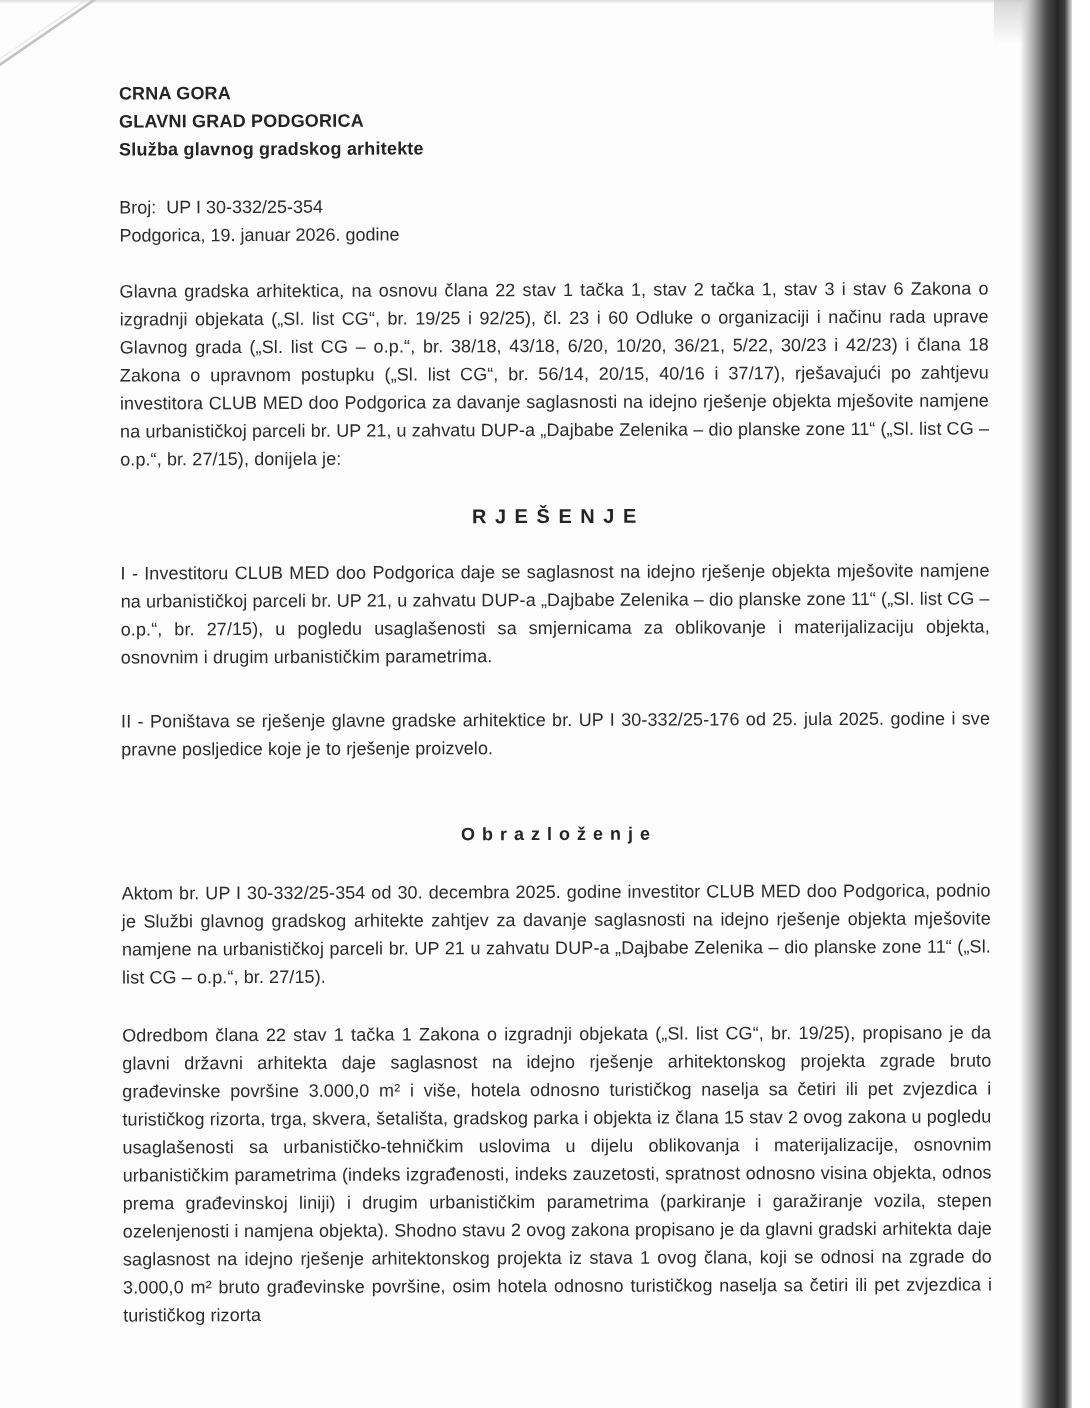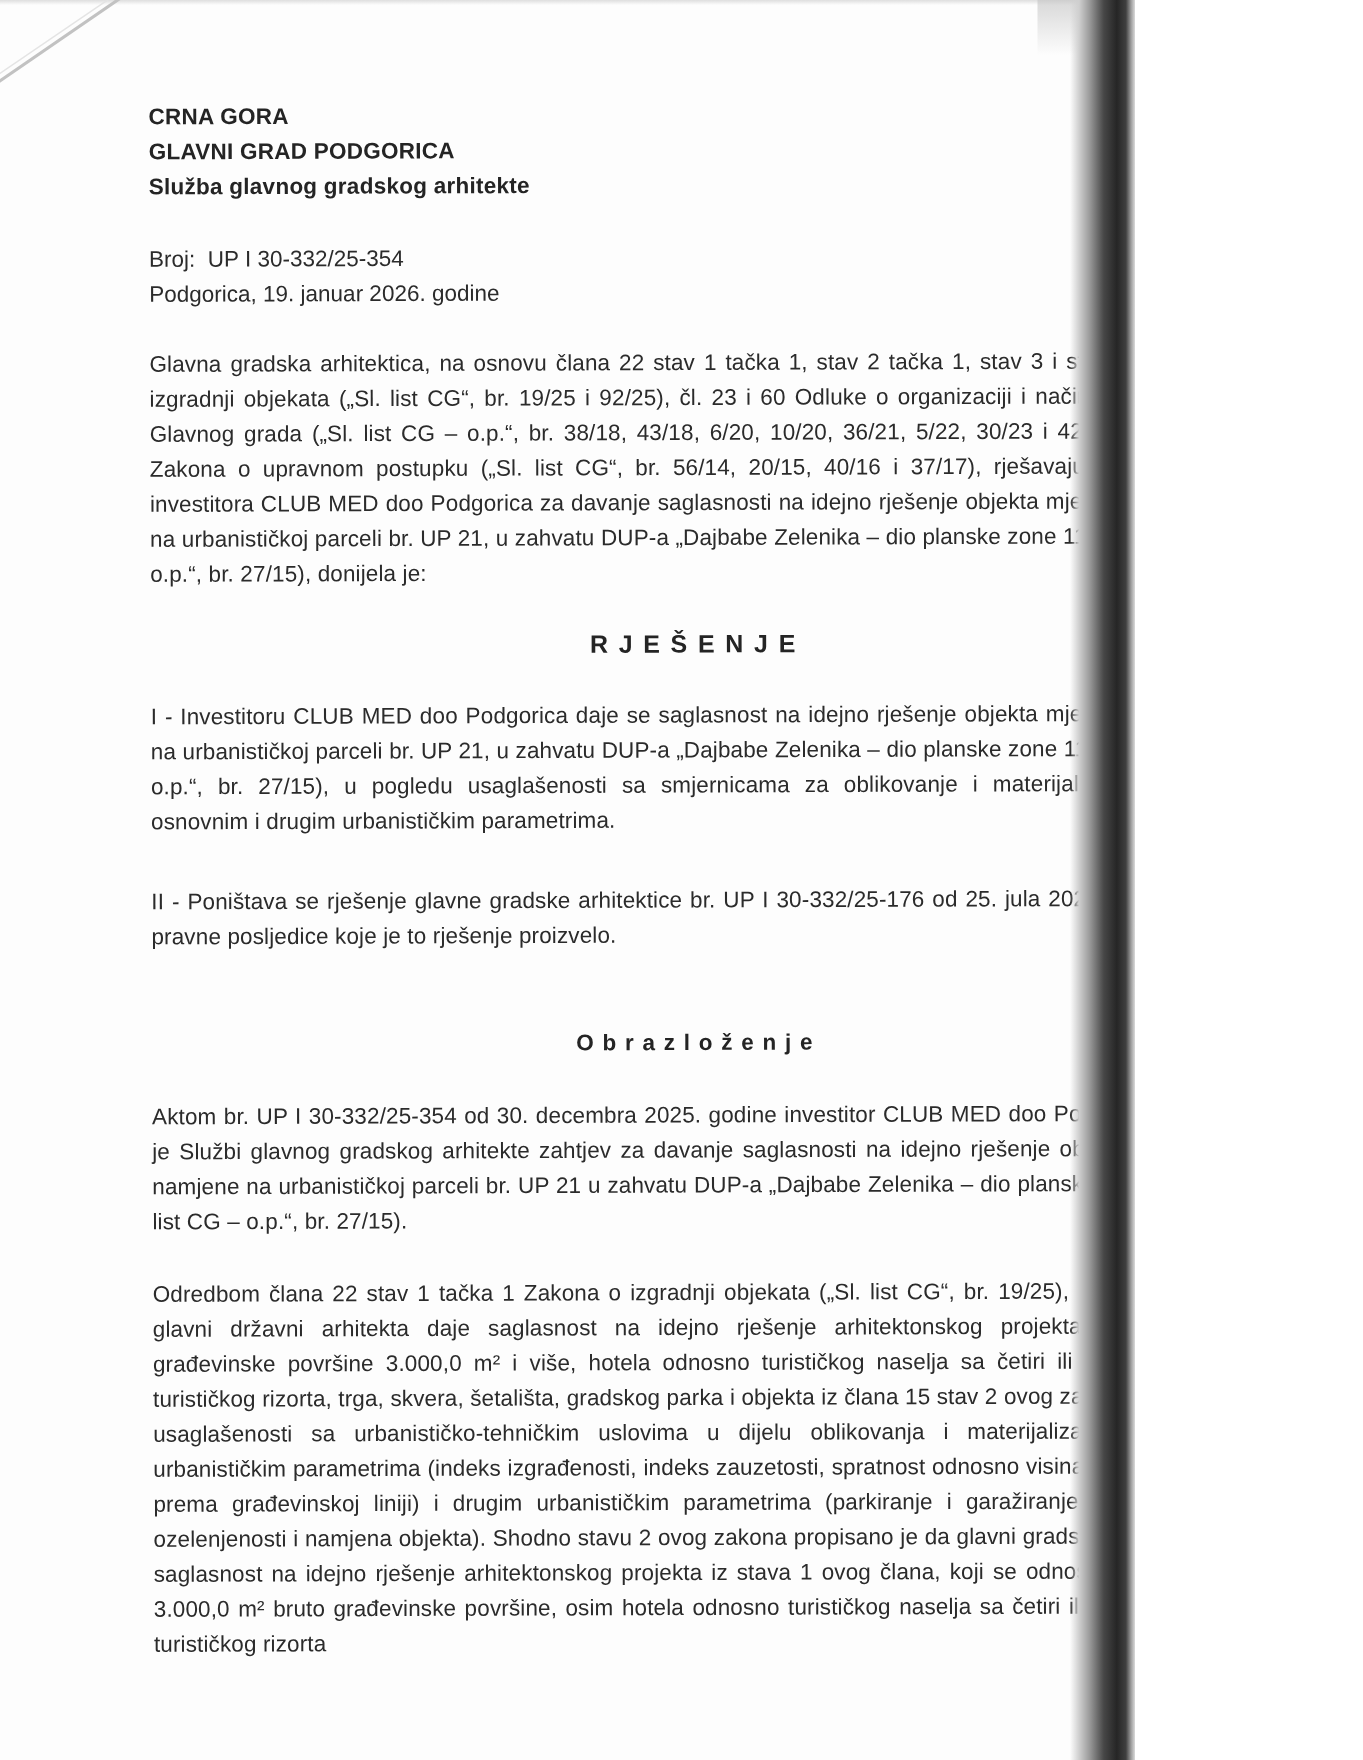--- a/index.html
+++ b/index.html
@@ -1,21 +1,21 @@
 <!DOCTYPE html>
 <html lang="sr"><head>
 <meta charset="utf-8">
 <title>Rješenje – skenirani dokument</title>
 <style>
   * { margin:0; padding:0; box-sizing:border-box; }
   html, body { background:#ffffff; }
 
   .canvas {
     position:relative;
-    width:908px;
+    width:1072px;
     height:1408px;
     overflow:hidden;
     background:#fdfdfd;
     font-family:"Liberation Sans","DejaVu Sans",sans-serif;
     color:#2b2b2b;
   }
 
   .page {
     position:absolute;
     top:0; left:0;

